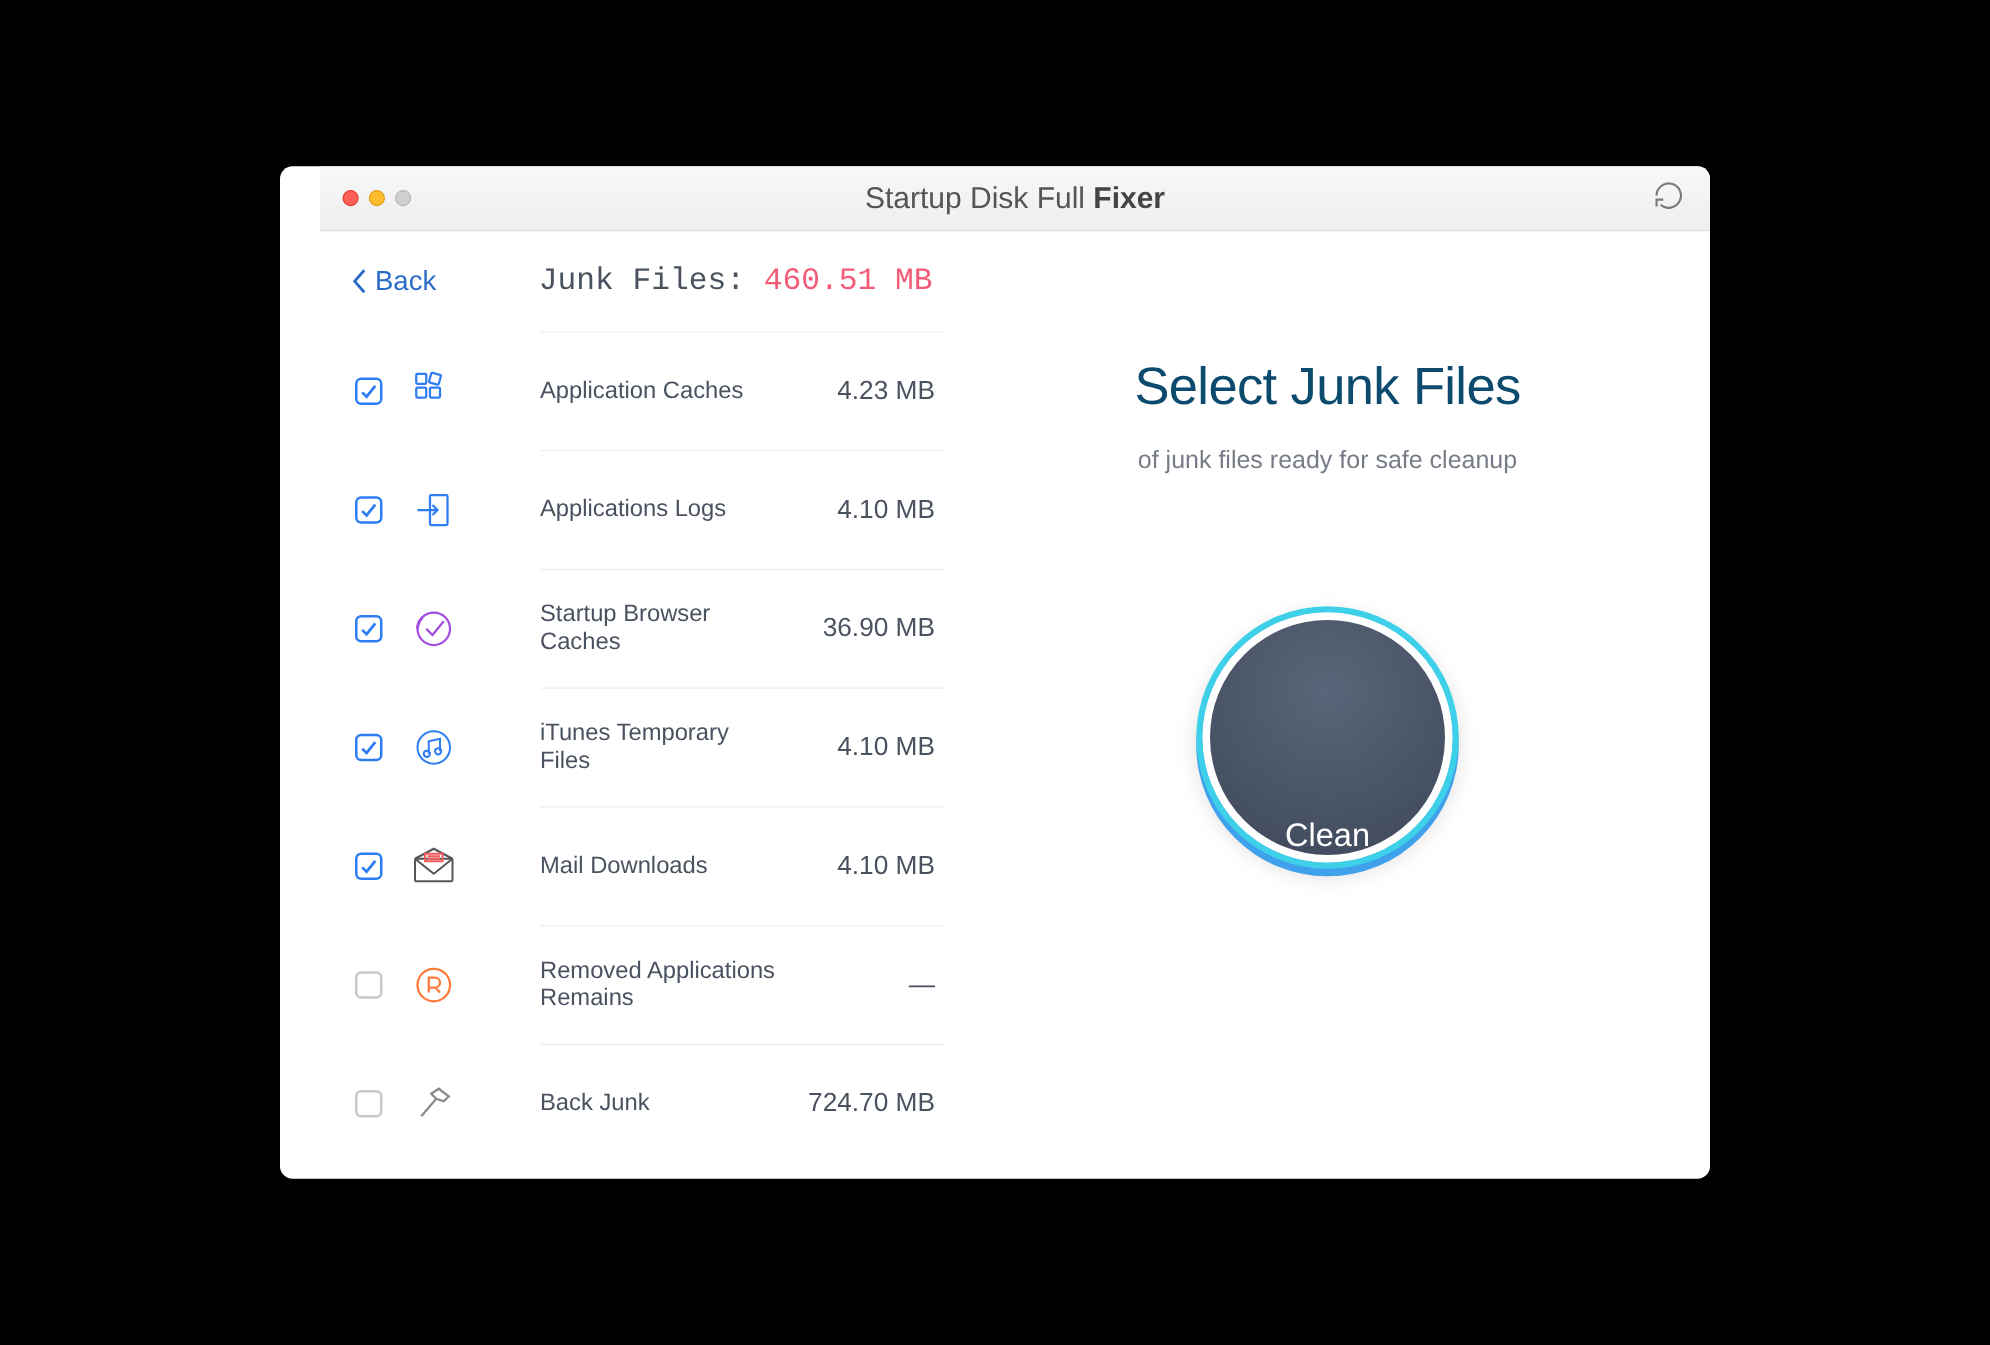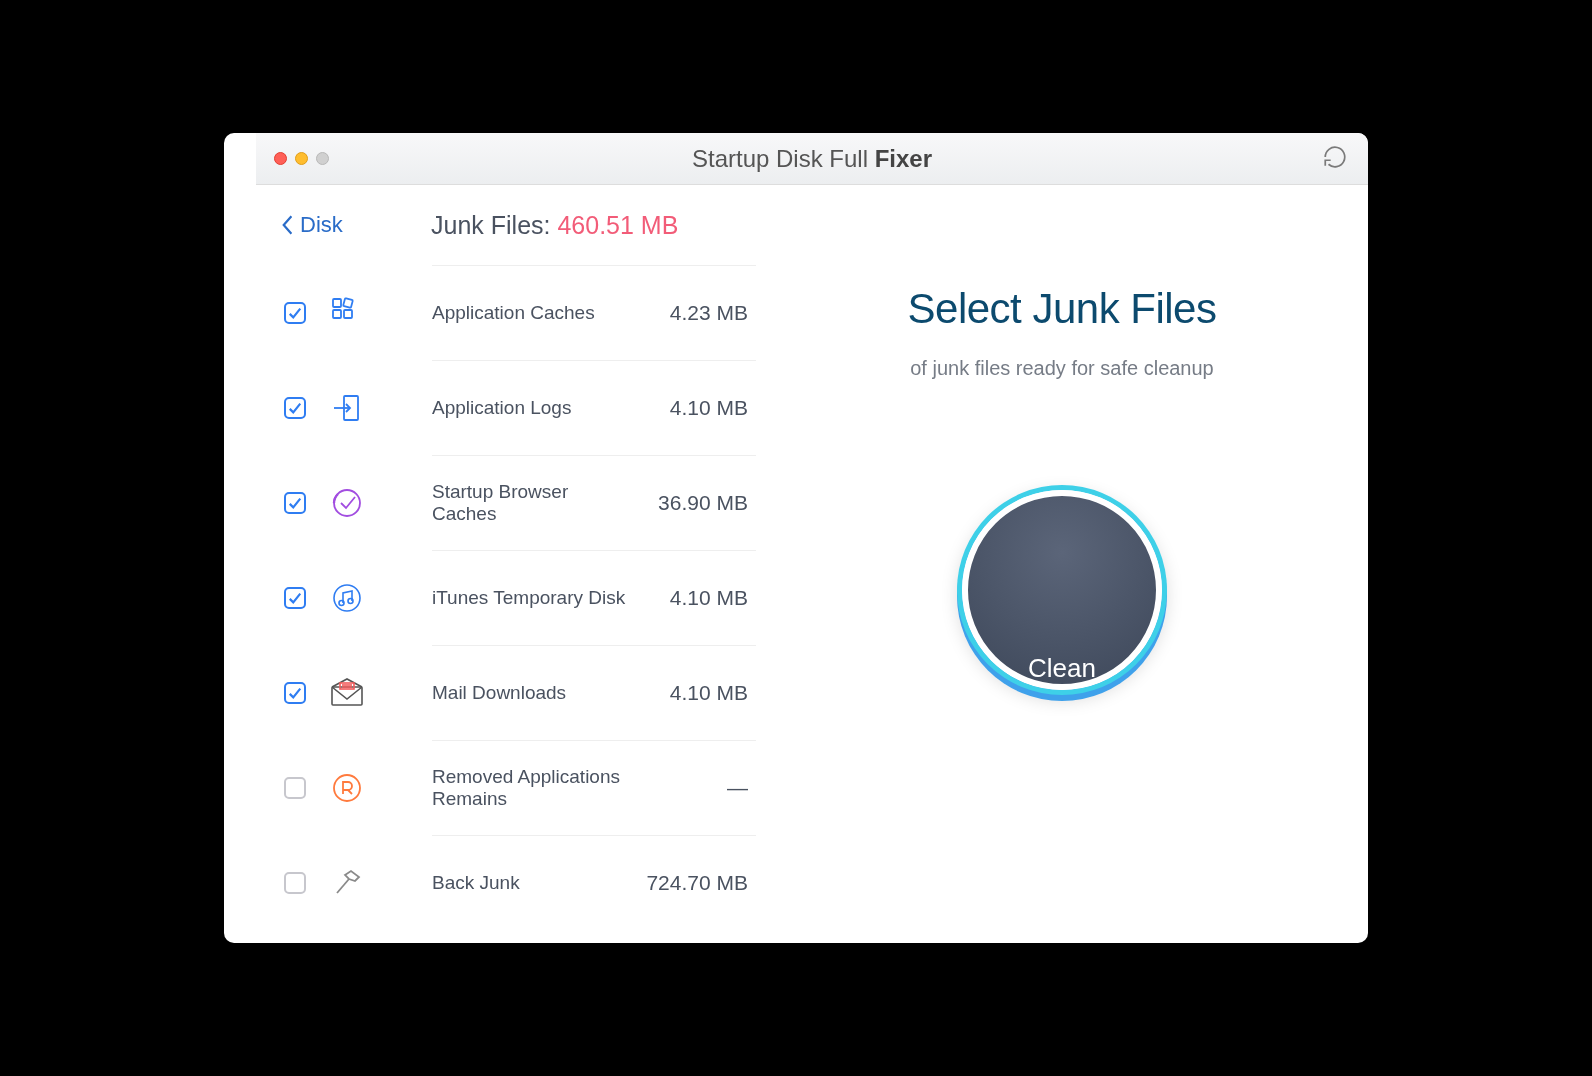--- a/index.html
+++ b/index.html
@@ -94,20 +94,21 @@
       cursor: pointer;
     }
     .summary {
       position: absolute;
       left: 175px;
       top: 50%;
       transform: translateY(-50%);
       font-size: 25px;
       color: #4a5260;
       font-weight: 400;
+      font-family: Liberation Mono, monospace;
     }
     .summary .size { color: #f25c78; }
     .list {
       flex: 1;
       overflow: hidden;
       padding-left: 16px;
     }
     .item {
       display: flex;
       align-items: center;
@@ -213,21 +214,21 @@
   </div>
 
   <div class="content">
 
     <div class="left">
       <div class="header-row">
         <div class="back-btn">
           <svg width="14" height="22" viewBox="0 0 12 20" fill="none" stroke="#2a6cc8" stroke-width="2">
             <polyline points="10,2 3,10 10,18"></polyline>
           </svg>
-          <span>Disk</span>
+          <span>Back</span>
         </div>
         <div class="summary">
           <span>Junk Files: </span><span class="size">460.51 MB</span>
         </div>
       </div>
 
       <div class="list">
 
         <div class="item">
           <div class="chk checked">
@@ -256,21 +257,21 @@
               </svg>
           </div>
           <div class="cat-icon">
             <svg width="34" height="34" viewBox="0 0 34 34" fill="none" stroke="#2f7df2" stroke-width="1.8">
               <rect x="14" y="5" width="14" height="24" rx="1"></rect>
               <line x1="4" y1="17" x2="20" y2="17"></line>
                 <polyline points="16,13 20,17 16,21"></polyline>
             </svg>
           </div>
           <div class="item-inner">
-            <div class="item-label">Application Logs</div>
+            <div class="item-label">Applications Logs</div>
             <div class="item-size">4.10 MB</div>
           </div>
         </div>
 
         <div class="item">
           <div class="chk checked">
             <svg class="chkmark" width="14" height="14" viewBox="0 0 16 16" fill="none" stroke="#2f7df2" stroke-width="2.5">
                 <polyline points="2,9 6,13 14,3"></polyline>
               </svg>
           </div>
@@ -295,21 +296,21 @@
           </div>
           <div class="cat-icon">
             <svg width="36" height="36" viewBox="0 0 36 36" fill="none" stroke="#2f7df2" stroke-width="1.6">
               <circle cx="18" cy="18" r="13"></circle>
               <path d="M14 23 V13 L23 11 V21"></path>
               <circle cx="12.5" cy="23" r="2.5"></circle>
                 <circle cx="21.5" cy="21" r="2.5"></circle>
             </svg>
           </div>
           <div class="item-inner">
-            <div class="item-label">iTunes Temporary Disk</div>
+            <div class="item-label">iTunes Temporary Files</div>
             <div class="item-size">4.10 MB</div>
           </div>
         </div>
 
         <div class="item">
           <div class="chk checked">
             <svg class="chkmark" width="14" height="14" viewBox="0 0 16 16" fill="none" stroke="#2f7df2" stroke-width="2.5">
                 <polyline points="2,9 6,13 14,3"></polyline>
               </svg>
           </div>

